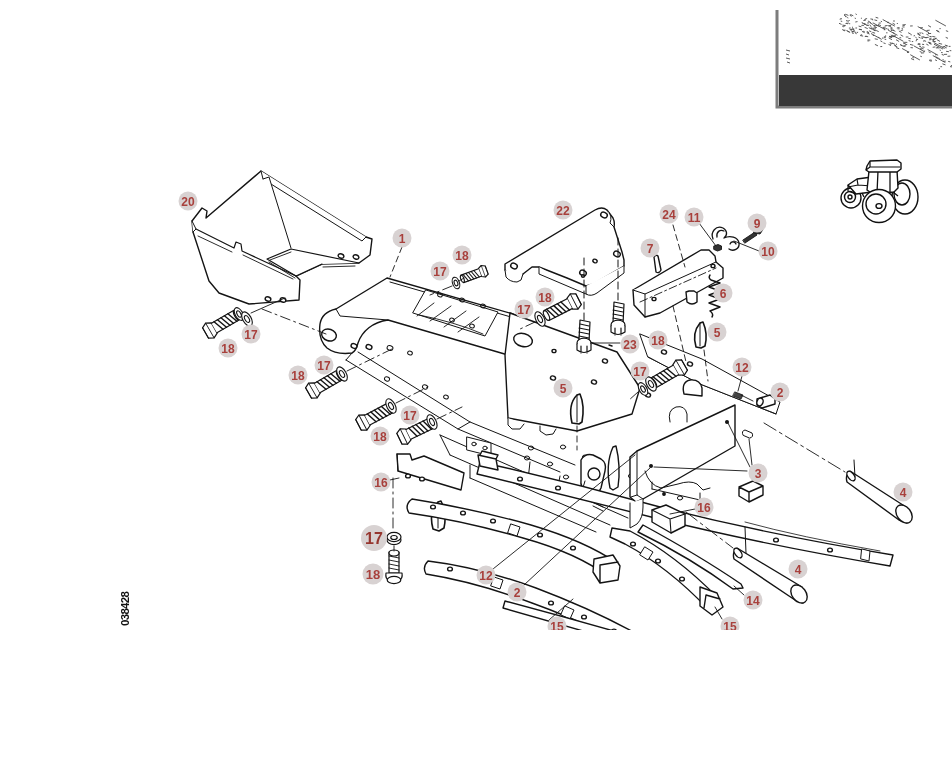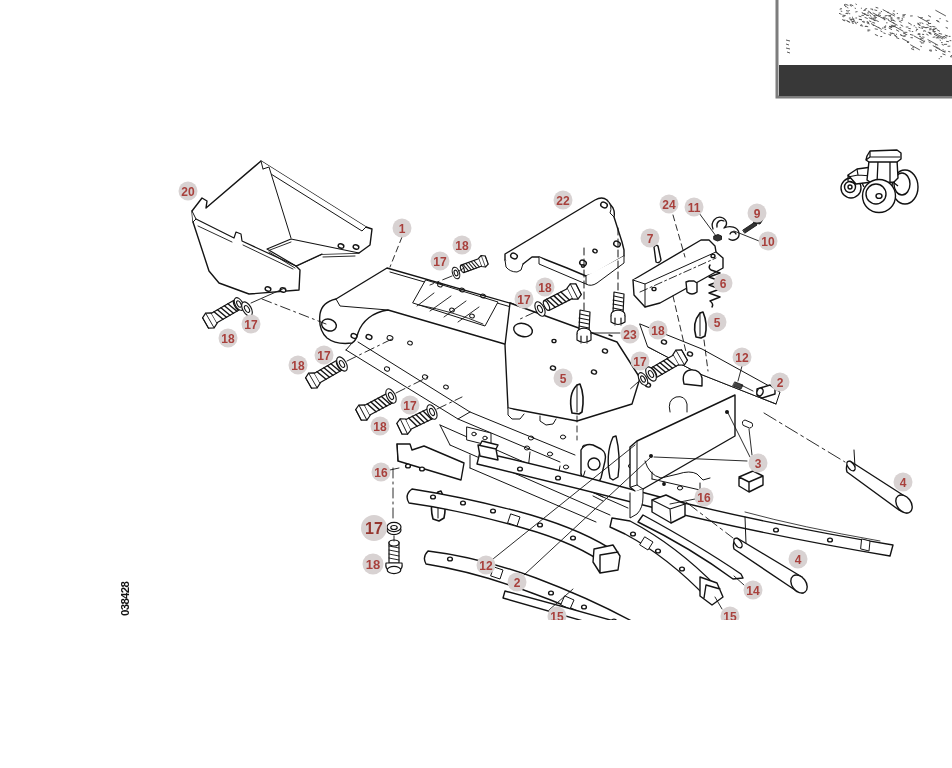--- a/index.html
+++ b/index.html
@@ -1,17 +1,17 @@
 <!DOCTYPE html>
 <html><head>
 <meta charset="utf-8">
 <style>
 html,body{margin:0;padding:0;background:#ffffff;}
 #page{position:relative;width:952px;height:620px;background:#ffffff;overflow:hidden;
-font-family:"Liberation Sans", sans-serif;}
+font-family:"Liberation Sans", sans-serif;margin-top:10px;}
 svg{position:absolute;left:0;top:0;}
 .co{fill:#d8d2d2;}
 .cn{fill:#a8403c;font-family:"Liberation Sans",sans-serif;font-weight:bold;font-size:12px;text-anchor:middle;}
 .cnb{fill:#96362f;font-family:"Liberation Sans",sans-serif;font-weight:bold;font-size:16px;text-anchor:middle;}
 </style>
 </head>
 <body>
 <div id="page">
 <svg width="952" height="768" viewBox="0 0 952 768">
 

